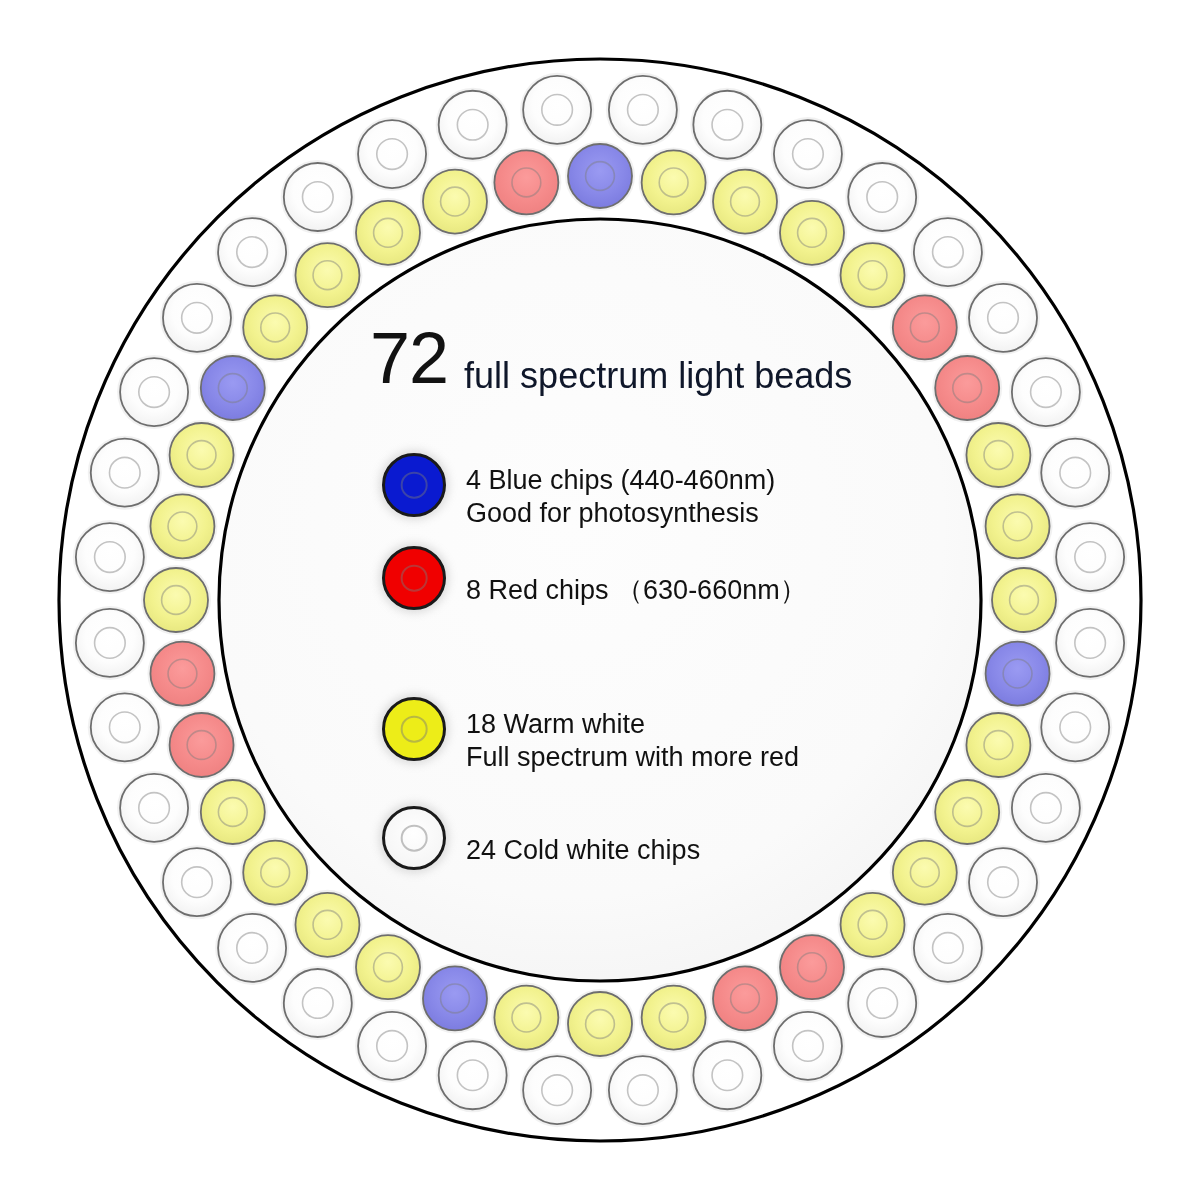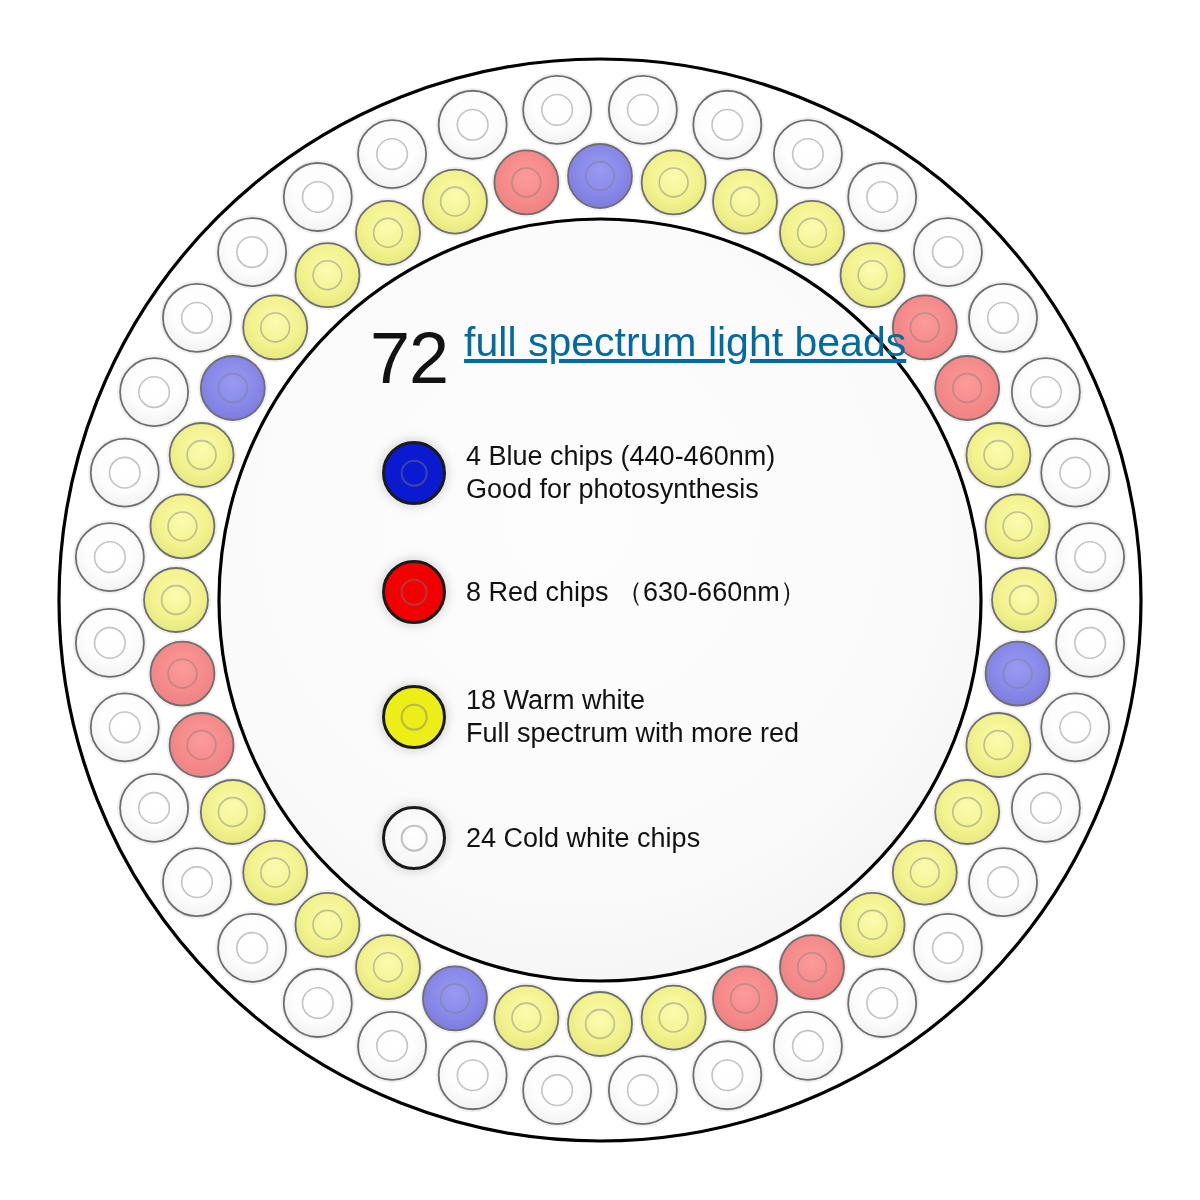--- a/index.html
+++ b/index.html
@@ -32,34 +32,33 @@
     top: 300px;
     width: 600px;
     height: 600px;
   }
   #title-row {
     position: absolute;
     left: 60px;
     top: 22px;
     white-space: nowrap;
     display: flex;
-    align-items: flex-start;
+    align-items: flex-end;
   }
   #title-count {
     font-size: 72px;
     letter-spacing: -1px;
     color: #121212;
     line-height: 1;
   }
   #title-text {
-    font-size: 41px;
-    color: #0369a1;
+    font-size: 36px;
+    color: #0f172a;
     margin-left: 16px;
     line-height: 1;
-    text-decoration: underline;
   }
   .legend-row {
     position: absolute;
     left: 72px;
     display: flex;
     align-items: center;
     white-space: nowrap;
   }
   .legend-swatch {
     width: 58px;
@@ -80,21 +79,21 @@
     border-radius: 50%;
     border: 2px solid rgba(120,120,120,0.45);
     box-sizing: border-box;
   }
   .legend-text {
     margin-left: 20px;
     font-size: 27px;
     color: #111;
     line-height: 1.22;
   }
-  .legend-text .l1 { display: block; }
+  .legend-text .l1 { display: block; margin-top: 24px; }
   .legend-text .l2 { display: block; }
 </style>
 </head>
 <body>
 
 <div id="stage">
 
   <svg id="ring-svg" viewBox="0 0 1200 1200">
     <defs>
       <radialGradient id="gradWhite" cx="50%" cy="42%" r="62%">
@@ -502,21 +501,21 @@
     </div>
 
     <div class="legend-row" style="top:140px">
       <span class="legend-swatch" style="background: rgb(10, 26, 208); border: 3px solid rgb(26, 26, 26);"></span>
       <span class="legend-text">
         <span class="l1">4 Blue chips (440-460nm)</span>
         <span class="l2">Good for photosynthesis</span>
       </span>
     </div>
 
-    <div class="legend-row" style="top:260px">
+    <div class="legend-row" style="top:246px">
       <span class="legend-swatch" style="background: rgb(240, 0, 0); border: 3px solid rgb(26, 26, 26);"></span>
       <span class="legend-text">
         <span class="l1">8 Red chips （630-660nm）</span>
       </span>
     </div>
 
     <div class="legend-row" style="top:384px">
       <span class="legend-swatch" style="background: rgb(237, 237, 24); border: 3px solid rgb(26, 26, 26);"></span>
       <span class="legend-text">
         <span class="l1">18 Warm white</span>

